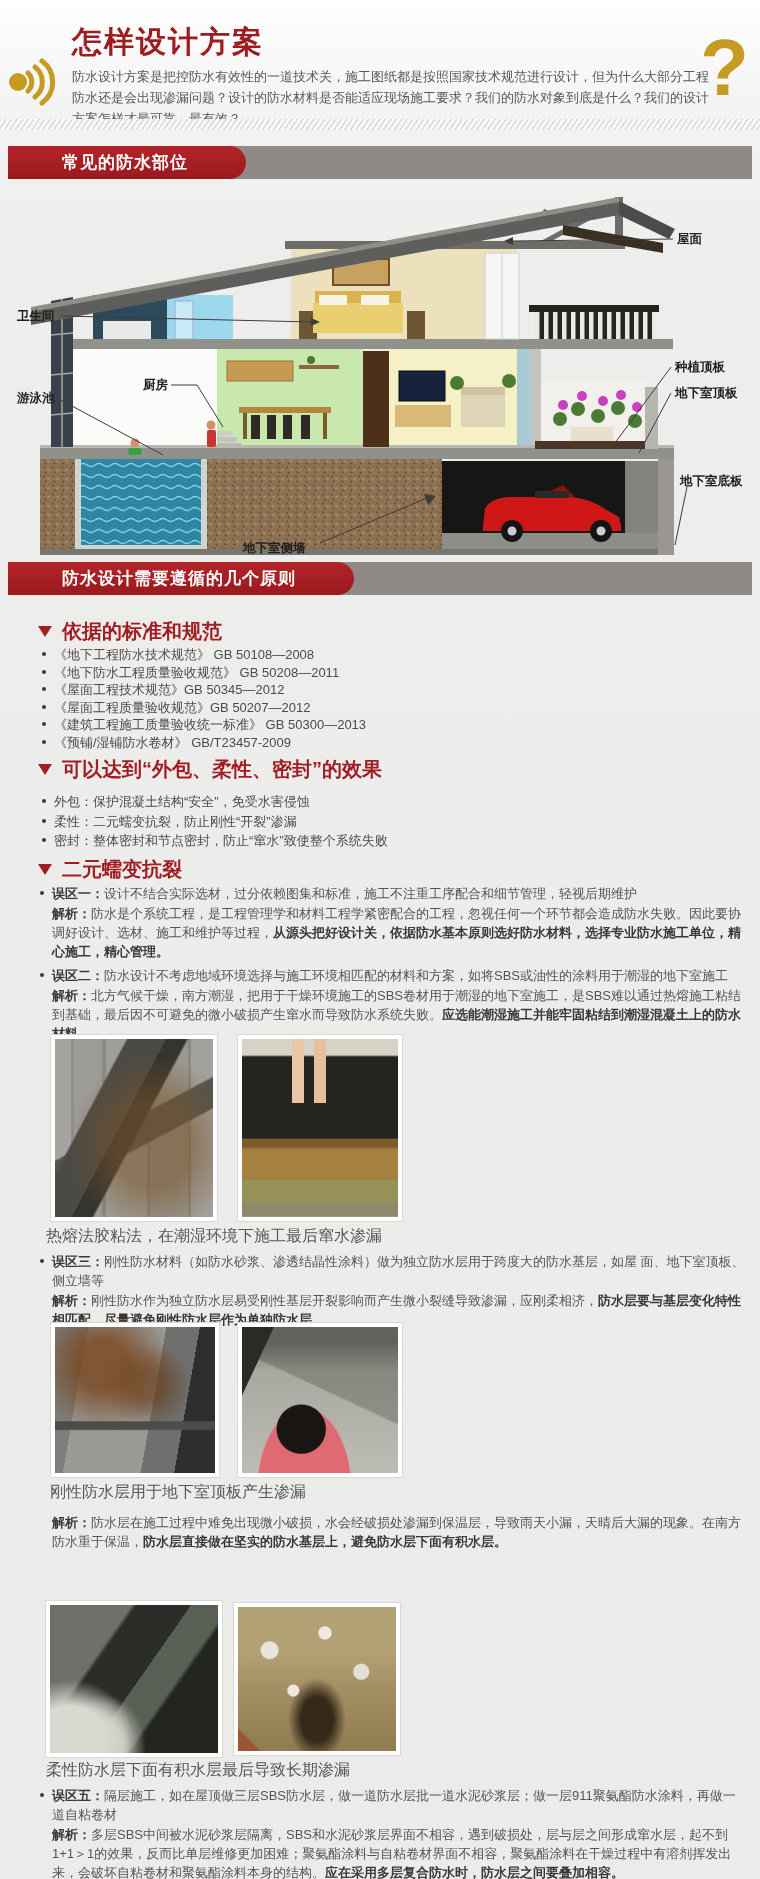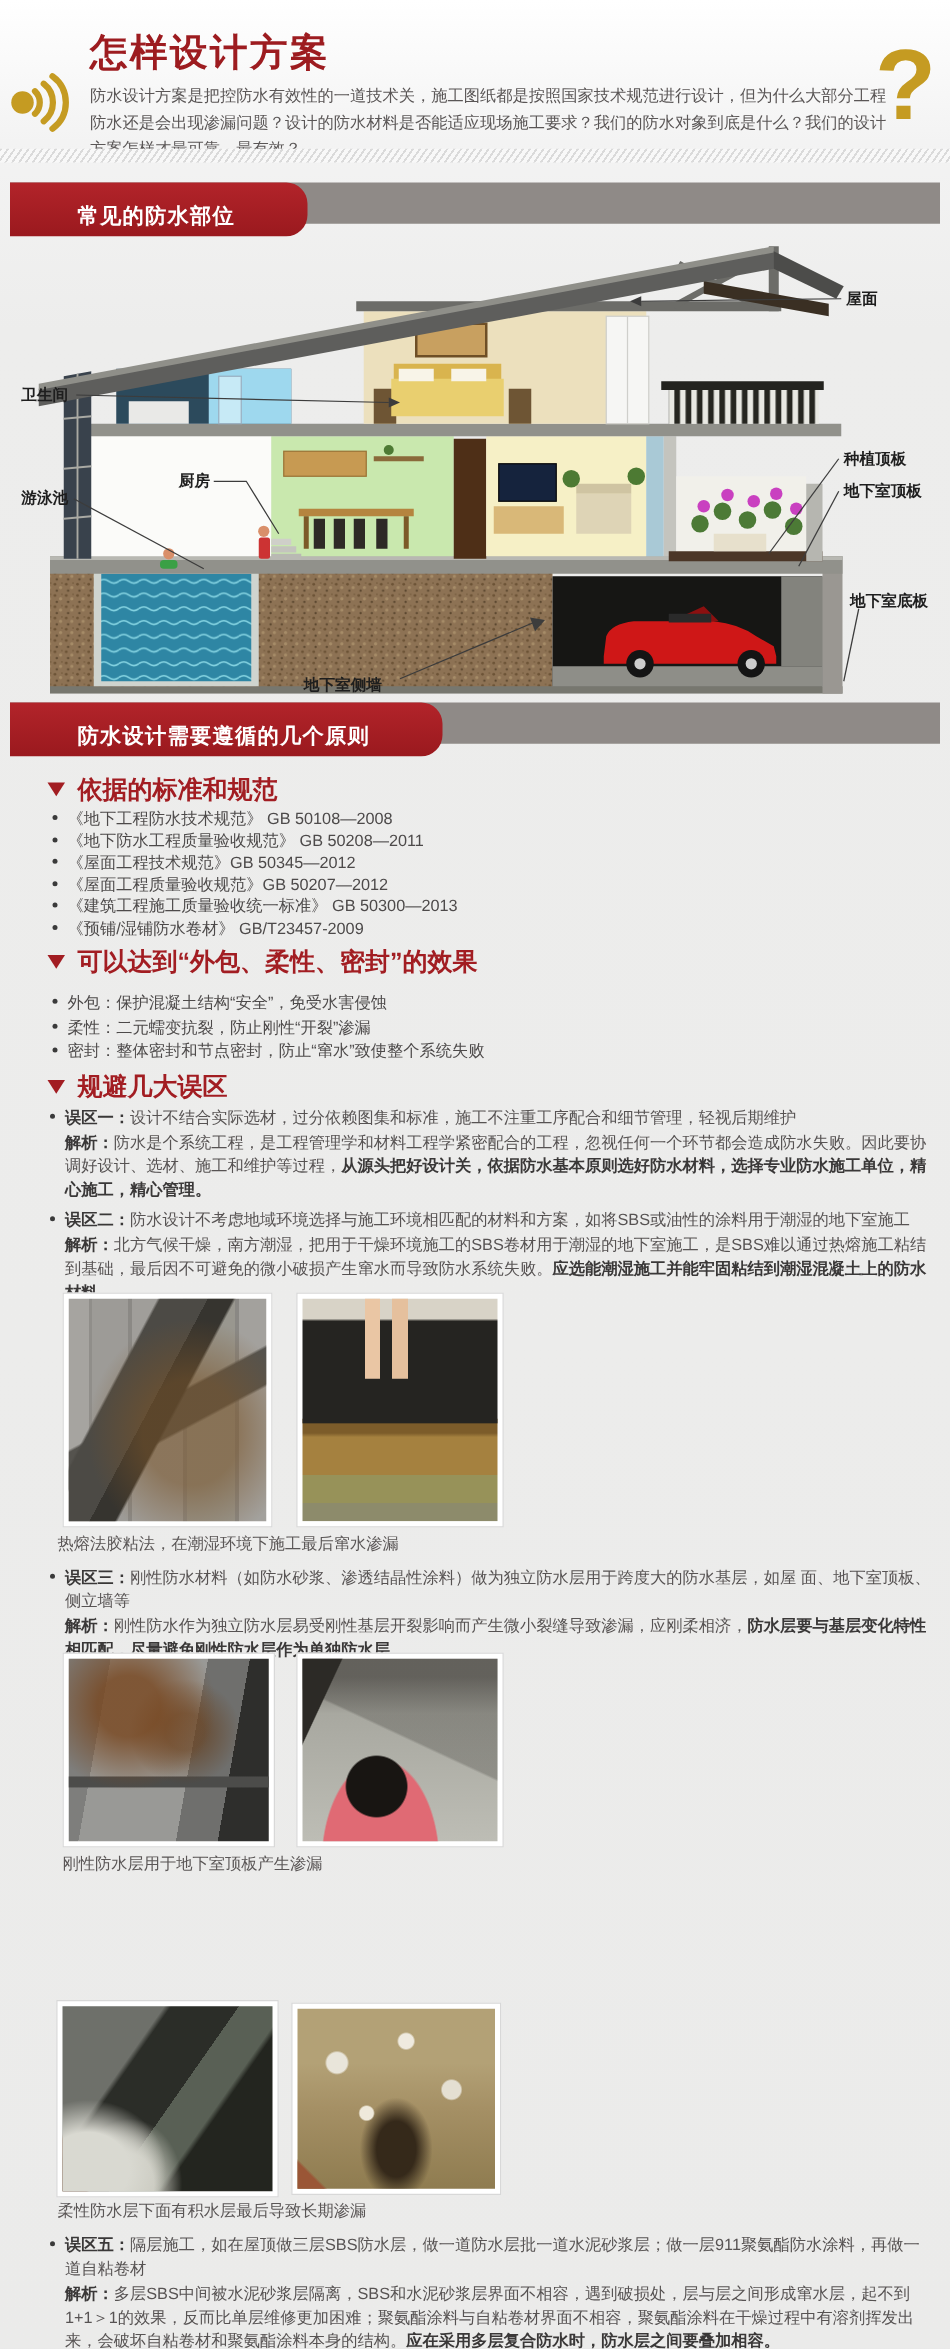--- a/index.html
+++ b/index.html
@@ -10,42 +10,42 @@
   
   .page-title{left:72px;top:22px;font-size:30px;font-weight:bold;color:#9d1c20;letter-spacing:2px;}
   .intro{left:72px;top:66px;width:640px;font-size:13px;line-height:21px;color:#5a5656;}
   .qmark{left:700px;top:28px;font-size:80px;font-weight:bold;color:#c59b22;line-height:1;}
   
   .divider{left:0;top:119px;width:760px;height:11px;
            background:repeating-linear-gradient(125deg,#dadada 0 1.5px,#f8f8f8 1.5px 4.5px);}
   
   .bar{left:8px;top:146px;width:744px;height:33px;background:#8f8a87;}
   .bar2{top:562px;}
-  .bar-red{display:inline-block;height:33px;line-height:33px;padding:10px 58px 0 54px;
+  .bar-red{display:inline-block;height:33px;line-height:33px;padding:0 58px 0 54px;
            background:linear-gradient(180deg,#b2242a 0%,#9a191e 100%);
            border-radius:0 17px 17px 0;color:#ffffff;font-size:17px;font-weight:bold;letter-spacing:1px;text-align:center;}
   
   .subhead{display:flex;align-items:center;gap:10px;font-size:20px;font-weight:bold;color:#a21d22;}
   .tri{width:0;height:0;border-left:7px solid transparent;border-right:7px solid transparent;
        border-top:11px solid #a21d22;}
   
   .li{line-height:17.5px;font-size:13px;color:#4d4a4a;}
   .eff .li{line-height:19.5px;}
   .dot{display:inline-block;width:4px;height:4px;background:#3a3a3a;border-radius:50%;
        margin-right:8px;vertical-align:3px;}
   
   .misc{width:708px;font-size:13px;line-height:19px;color:#575353;}
   .misc p{margin:0;}
   .m-line{padding-left:12px;text-indent:-12px;}
   .m-ana{margin:1px 0 0 12px !important;}
   .misc b{color:#3a3838;}
   
   .photo{background:#ffffff;border:1px solid #d8d8d8;padding:4px;box-sizing:content-box;}
   .ph{width:100%;height:100%;background-repeat:no-repeat;}
-  .cap{font-size:13px;color:#5a5656;}
+  .cap{font-size:16px;color:#5a5656;}
   .p1a{background-image:
     radial-gradient(ellipse at 62% 60%,rgba(122,84,40,.55) 0 28%,rgba(122,84,40,0) 60%),
     linear-gradient(118deg,transparent 28%,#4c4a45 29% 44%,#36342f 44% 52%,transparent 53%),
     linear-gradient(152deg,transparent 46%,#55534e 47% 58%,transparent 59%),
     linear-gradient(90deg,#a6a4a0 0 10%,#908e8a 10% 12%,#9d9b97 12% 30%,#8b8985 30% 32%,#a09e9a 32% 58%,#8d8b87 58% 60%,#99978f 60% 84%,#8a8884 84% 86%,#a3a19d 86% 100%);}
   .p1b{background-image:
     linear-gradient(90deg,transparent 0 32%,#eac6a4 32% 40%,transparent 40% 46%,#e5c09d 46% 54%,transparent 54% 100%),
     linear-gradient(180deg,#d8d3c7 0 16%,#252421 18% 100%),
     linear-gradient(180deg,#7c5c2a 0 14%,#a5813f 18% 55%,#979259 55% 82%,#8d8b6b 82% 100%);
     background-size:100% 36%,100% 56%,100% 46%;background-position:0 0,0 0,0 100%;}
@@ -301,21 +301,21 @@
     <div class="li"><span class="dot"></span><span>柔性：二元蠕变抗裂，防止刚性“开裂”渗漏</span></div>
     <div class="li"><span class="dot"></span><span>密封：整体密封和节点密封，防止“窜水”致使整个系统失败</span></div>
   </div>
   <div class="abs subhead" style="left:38px;top:756px">
     <span class="tri"></span>
     <span>可以达到“外包、柔性、密封”的效果</span>
   </div>
 
   <div class="abs subhead" style="left:38px;top:856px">
     <span class="tri"></span>
-    <span>规避几大误区</span>
+    <span>二元蠕变抗裂</span>
   </div>
 
   <div class="abs misc" style="left:40px;top:884px">
     <p class="m-line"><span class="dot"></span><b>误区一：</b><span>设计不结合实际选材，过分依赖图集和标准，施工不注重工序配合和细节管理，轻视后期维护</span></p>
     <p class="m-ana"><b>解析：</b><span>防水是个系统工程，是工程管理学和材料工程学紧密配合的工程，忽视任何一个环节都会造成防水失败。因此要协调好设计、选材、施工和维护等过程，</span><b>从源头把好设计关，依据防水基本原则选好防水材料，选择专业防水施工单位，精心施工，精心管理。</b></p>
   </div>
 
   <div class="abs misc" style="left:40px;top:966px">
     <p class="m-line"><span class="dot"></span><b>误区二：</b><span>防水设计不考虑地域环境选择与施工环境相匹配的材料和方案，如将SBS或油性的涂料用于潮湿的地下室施工</span></p>
     <p class="m-ana"><b>解析：</b><span>北方气候干燥，南方潮湿，把用于干燥环境施工的SBS卷材用于潮湿的地下室施工，是SBS难以通过热熔施工粘结到基础，最后因不可避免的微小破损产生窜水而导致防水系统失败。</span><b>应选能潮湿施工并能牢固粘结到潮湿混凝土上的防水材料。</b></p>
@@ -336,20 +336,21 @@
 
   <div class="abs photo" style="left:50px;top:1322px;width:160px;height:146px">
       <div class="ph p2a"></div>
     </div>
   <div class="abs photo" style="left:237px;top:1322px;width:156px;height:146px">
       <div class="ph p2b"></div>
     </div>
   <div class="abs cap" style="left:50px;top:1482px">刚性防水层用于地下室顶板产生渗漏</div>
 
   <div class="abs misc" style="left:40px;top:1512px">
+    <p class="m-ana"><b>解析：</b><span>防水层在施工过程中难免出现微小破损，水会经破损处渗漏到保温层，导致雨天小漏，天晴后大漏的现象。在南方防水重于保温，</span><b>防水层直接做在坚实的防水基层上，避免防水层下面有积水层。</b></p>
   </div>
 
   <div class="abs photo" style="left:45px;top:1600px;width:168px;height:148px">
       <div class="ph p3a"></div>
     </div>
   <div class="abs photo" style="left:233px;top:1602px;width:158px;height:144px">
       <div class="ph p3b"></div>
     </div>
   <div class="abs cap" style="left:46px;top:1760px">柔性防水层下面有积水层最后导致长期渗漏</div>
 

